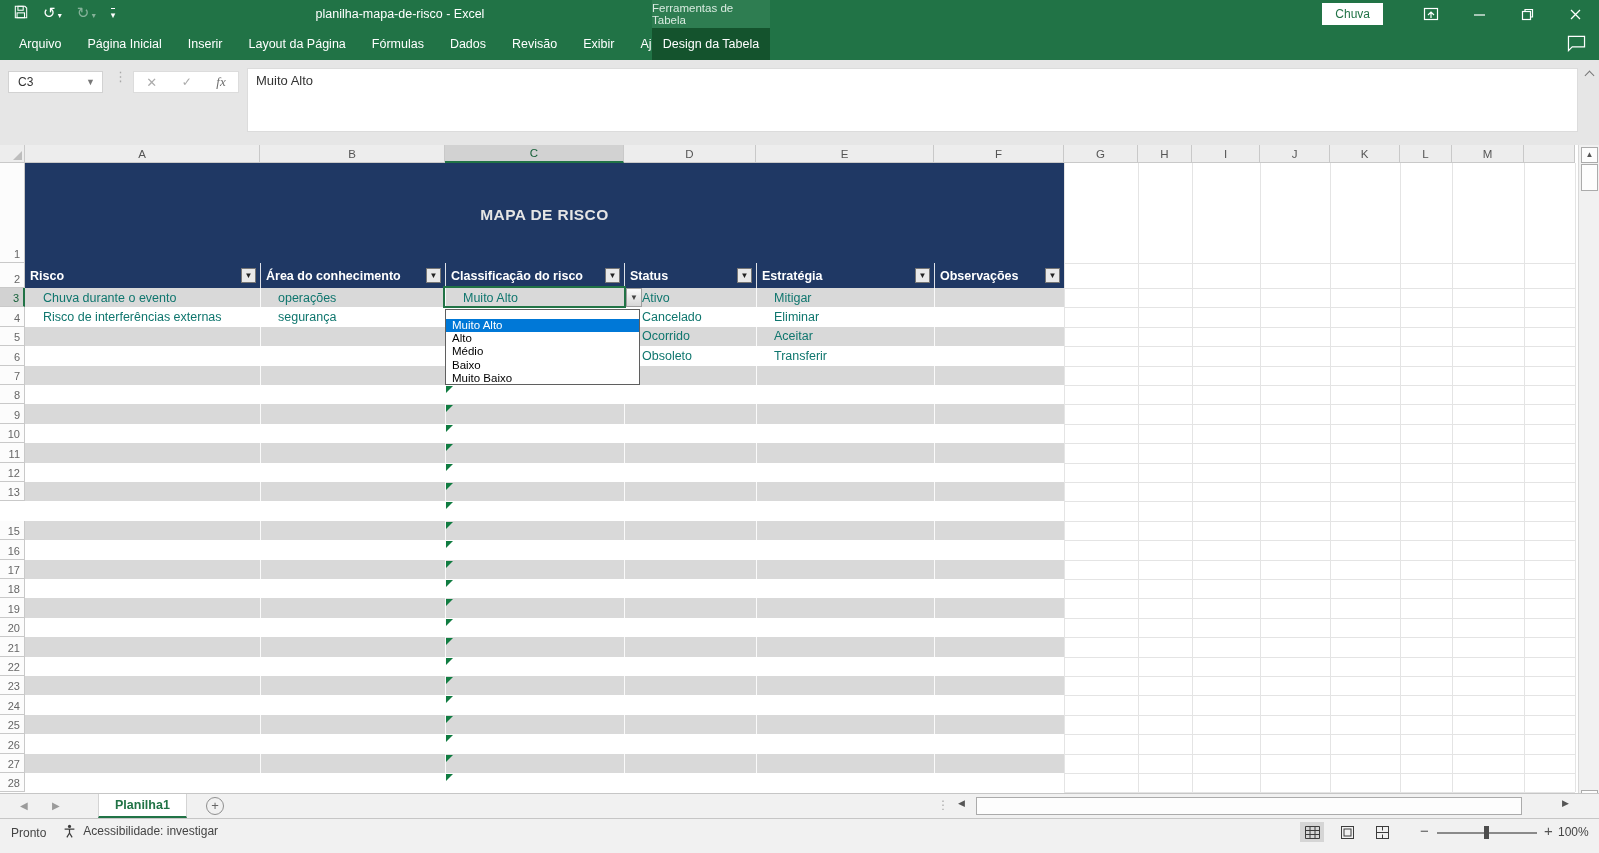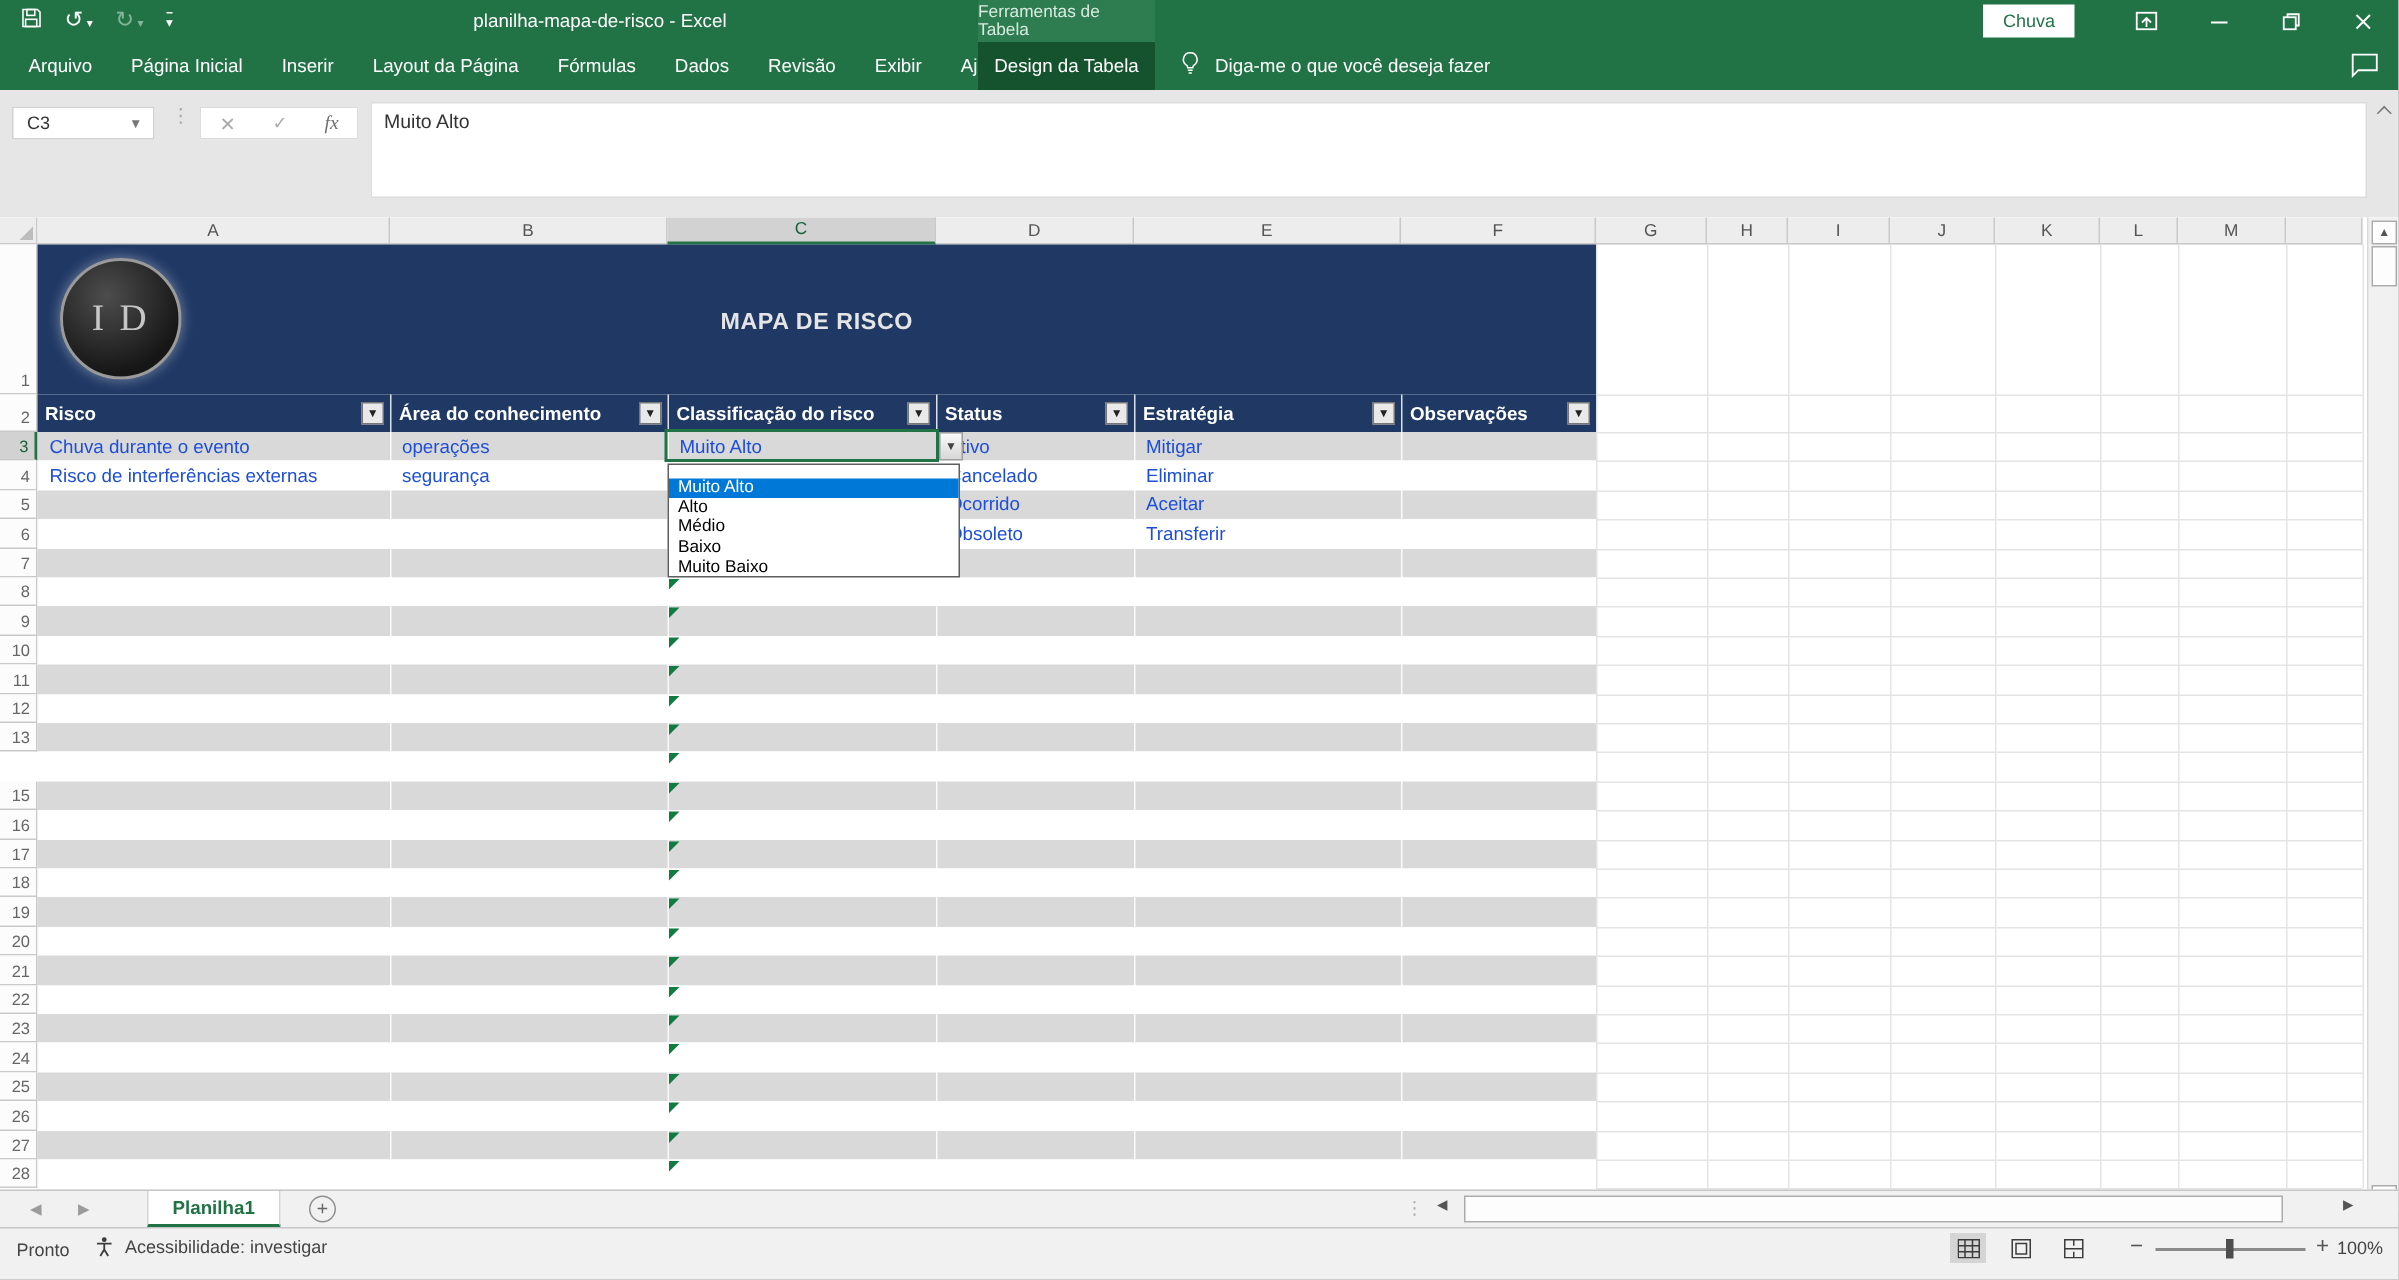--- a/index.html
+++ b/index.html
@@ -48,21 +48,21 @@
   .rowhdr{position:absolute;left:0;width:25px;background:#FCFCFC;border-right:1px solid #C9C9C9;border-bottom:1px solid #C9C9C9;font-size:11px;color:#666;display:flex;align-items:flex-end;justify-content:flex-end;padding:0 4px 2px 0}
   .rowhdr.sel{background:#D2D2D2;border-right:2px solid #217346;color:#17613A}
   .banner{position:absolute;left:25px;top:18px;width:1039px;height:100px;background:#1F3864;z-index:2}
   .logo{position:absolute;left:15px;top:9px;width:81px;height:81px;border-radius:50%;background:radial-gradient(circle at 38% 30%,#4d4d4d,#161616 72%);border:2px solid #9a9a9a;box-shadow:0 0 9px rgba(255,255,255,.4);color:#C6C6C6;font-family:"Liberation Serif",serif;font-size:25px;letter-spacing:2px;display:flex;align-items:center;justify-content:center}
   .banner-title{position:absolute;left:0;right:0;top:43px;text-align:center;color:#e5e5e5;font-weight:bold;font-size:15.5px;letter-spacing:.4px}
   .thead-row{position:absolute;left:25px;top:118px;width:1039px;height:25px;background:#1F3864;z-index:2}
   .thead-cell{position:absolute;top:0;height:25px;color:#fff;font-weight:bold;font-size:12.5px;display:flex;align-items:center;padding-left:5px;white-space:nowrap}
   .thead-cell+.thead-cell{border-left:1px solid rgba(255,255,255,.85)}
   .filter-btn{position:absolute;right:4px;top:5px;width:15px;height:15px;background:#E9E9E9;border:1px solid #767676;color:#222;font-size:8px;line-height:13px;text-align:center}
   .drow{position:absolute;left:25px;width:1039px;z-index:1}
-  .dcell{position:absolute;top:0;height:100%;display:flex;align-items:center;padding-left:8px;font-size:12.5px;color:#1d4ed8;white-space:nowrap;overflow:hidden}
+  .dcell{position:absolute;top:0;height:100%;display:flex;align-items:center;padding-left:18px;font-size:12.5px;color:#0f766e;white-space:nowrap;overflow:hidden}
   .col-sep{position:absolute;width:1px;background:rgba(255,255,255,.85);z-index:3}
   .gl{position:absolute;background:#E4E4E4;z-index:0}
   .err-tri{position:absolute;width:0;height:0;border-top:7px solid #107C41;border-right:7px solid transparent;z-index:4}
   .sel-border{position:absolute;left:443px;top:141px;width:183px;height:22px;border:2px solid #217346;z-index:6}
   .dv-btn{position:absolute;left:626px;top:143px;width:16px;height:19px;background:linear-gradient(#FBFBFB,#D7D7D7);border:1px solid #9E9E9E;color:#444;font-size:8px;line-height:17px;text-align:center;z-index:7}
   .dropdown{position:absolute;left:445px;top:164px;width:195px;height:76px;background:#fff;border:1px solid #5f5f5f;z-index:20;padding-top:9px}
   .dd-item{height:13.2px;line-height:13.2px;font-size:11.5px;color:#000;padding-left:6px}
   .dd-item.sel{background:#0078D7;color:#fff}
   .vscroll{position:absolute;left:1578px;top:0;width:21px;height:663px;background:#F1F1F1;border-left:1px solid #D9D9D9}
   .vs-btn{position:absolute;left:2px;width:17px;height:16px;background:#FDFDFD;border:1px solid #ABABAB;color:#555;font-size:8px;line-height:14px;text-align:center}
@@ -141,27 +141,20 @@
         <div class="rtab">Página Inicial</div>
         <div class="rtab">Inserir</div>
         <div class="rtab">Layout da Página</div>
         <div class="rtab">Fórmulas</div>
         <div class="rtab">Dados</div>
         <div class="rtab">Revisão</div>
         <div class="rtab">Exibir</div>
         <div class="rtab">Ajuda</div>
       </div>
     <div class="design-tab">Design da Tabela</div>
-    <div class="tellme">
-      <span><svg width="15" height="17" viewBox="0 0 16 18">
-            <path d="M8 1.2a4.8 4.8 0 0 0-2.7 8.8c.6.4.9 1.1.9 1.8h3.6c0-.7.3-1.4.9-1.8A4.8 4.8 0 0 0 8 1.2z" fill="none" stroke="#fff" stroke-width="1.1"></path>
-            <path d="M6.3 13.6h3.4M6.9 15.6h2.2" stroke="#fff" stroke-width="1.1"></path>
-          </svg></span>
-      <span>Diga-me o que você deseja fazer</span>
-    </div>
     <span class="comment-icon"><svg width="19" height="17" viewBox="0 0 20 18">
           <path d="M1.5 1.5h17v11h-13l-4 4z" fill="none" stroke="#fff" stroke-width="1.3"></path>
         </svg></span>
   </div>
 
   <div class="fx-area">
     <div class="namebox">
       <span>C3</span>
       <span class="nb-arrow">▼</span>
     </div>
@@ -174,21 +167,20 @@
     <div class="fbar"><span>Muito Alto</span></div>
     <span class="fx-collapse">
         <i class="chev-up"></i>
       </span>
   </div>
 
   <div class="grid" id="grid">
     <div class="corner"></div>
 
     <div class="banner">
-      <div class="logo">I D</div>
       <div class="banner-title">MAPA DE RISCO</div>
     </div>
 
     <div class="sel-border"></div>
     <div class="dv-btn">▼</div>
     <div class="dropdown" id="dropdown">
         <div class="dd-item sel">Muito Alto</div>
         <div class="dd-item">Alto</div>
         <div class="dd-item">Médio</div>
         <div class="dd-item">Baixo</div>

